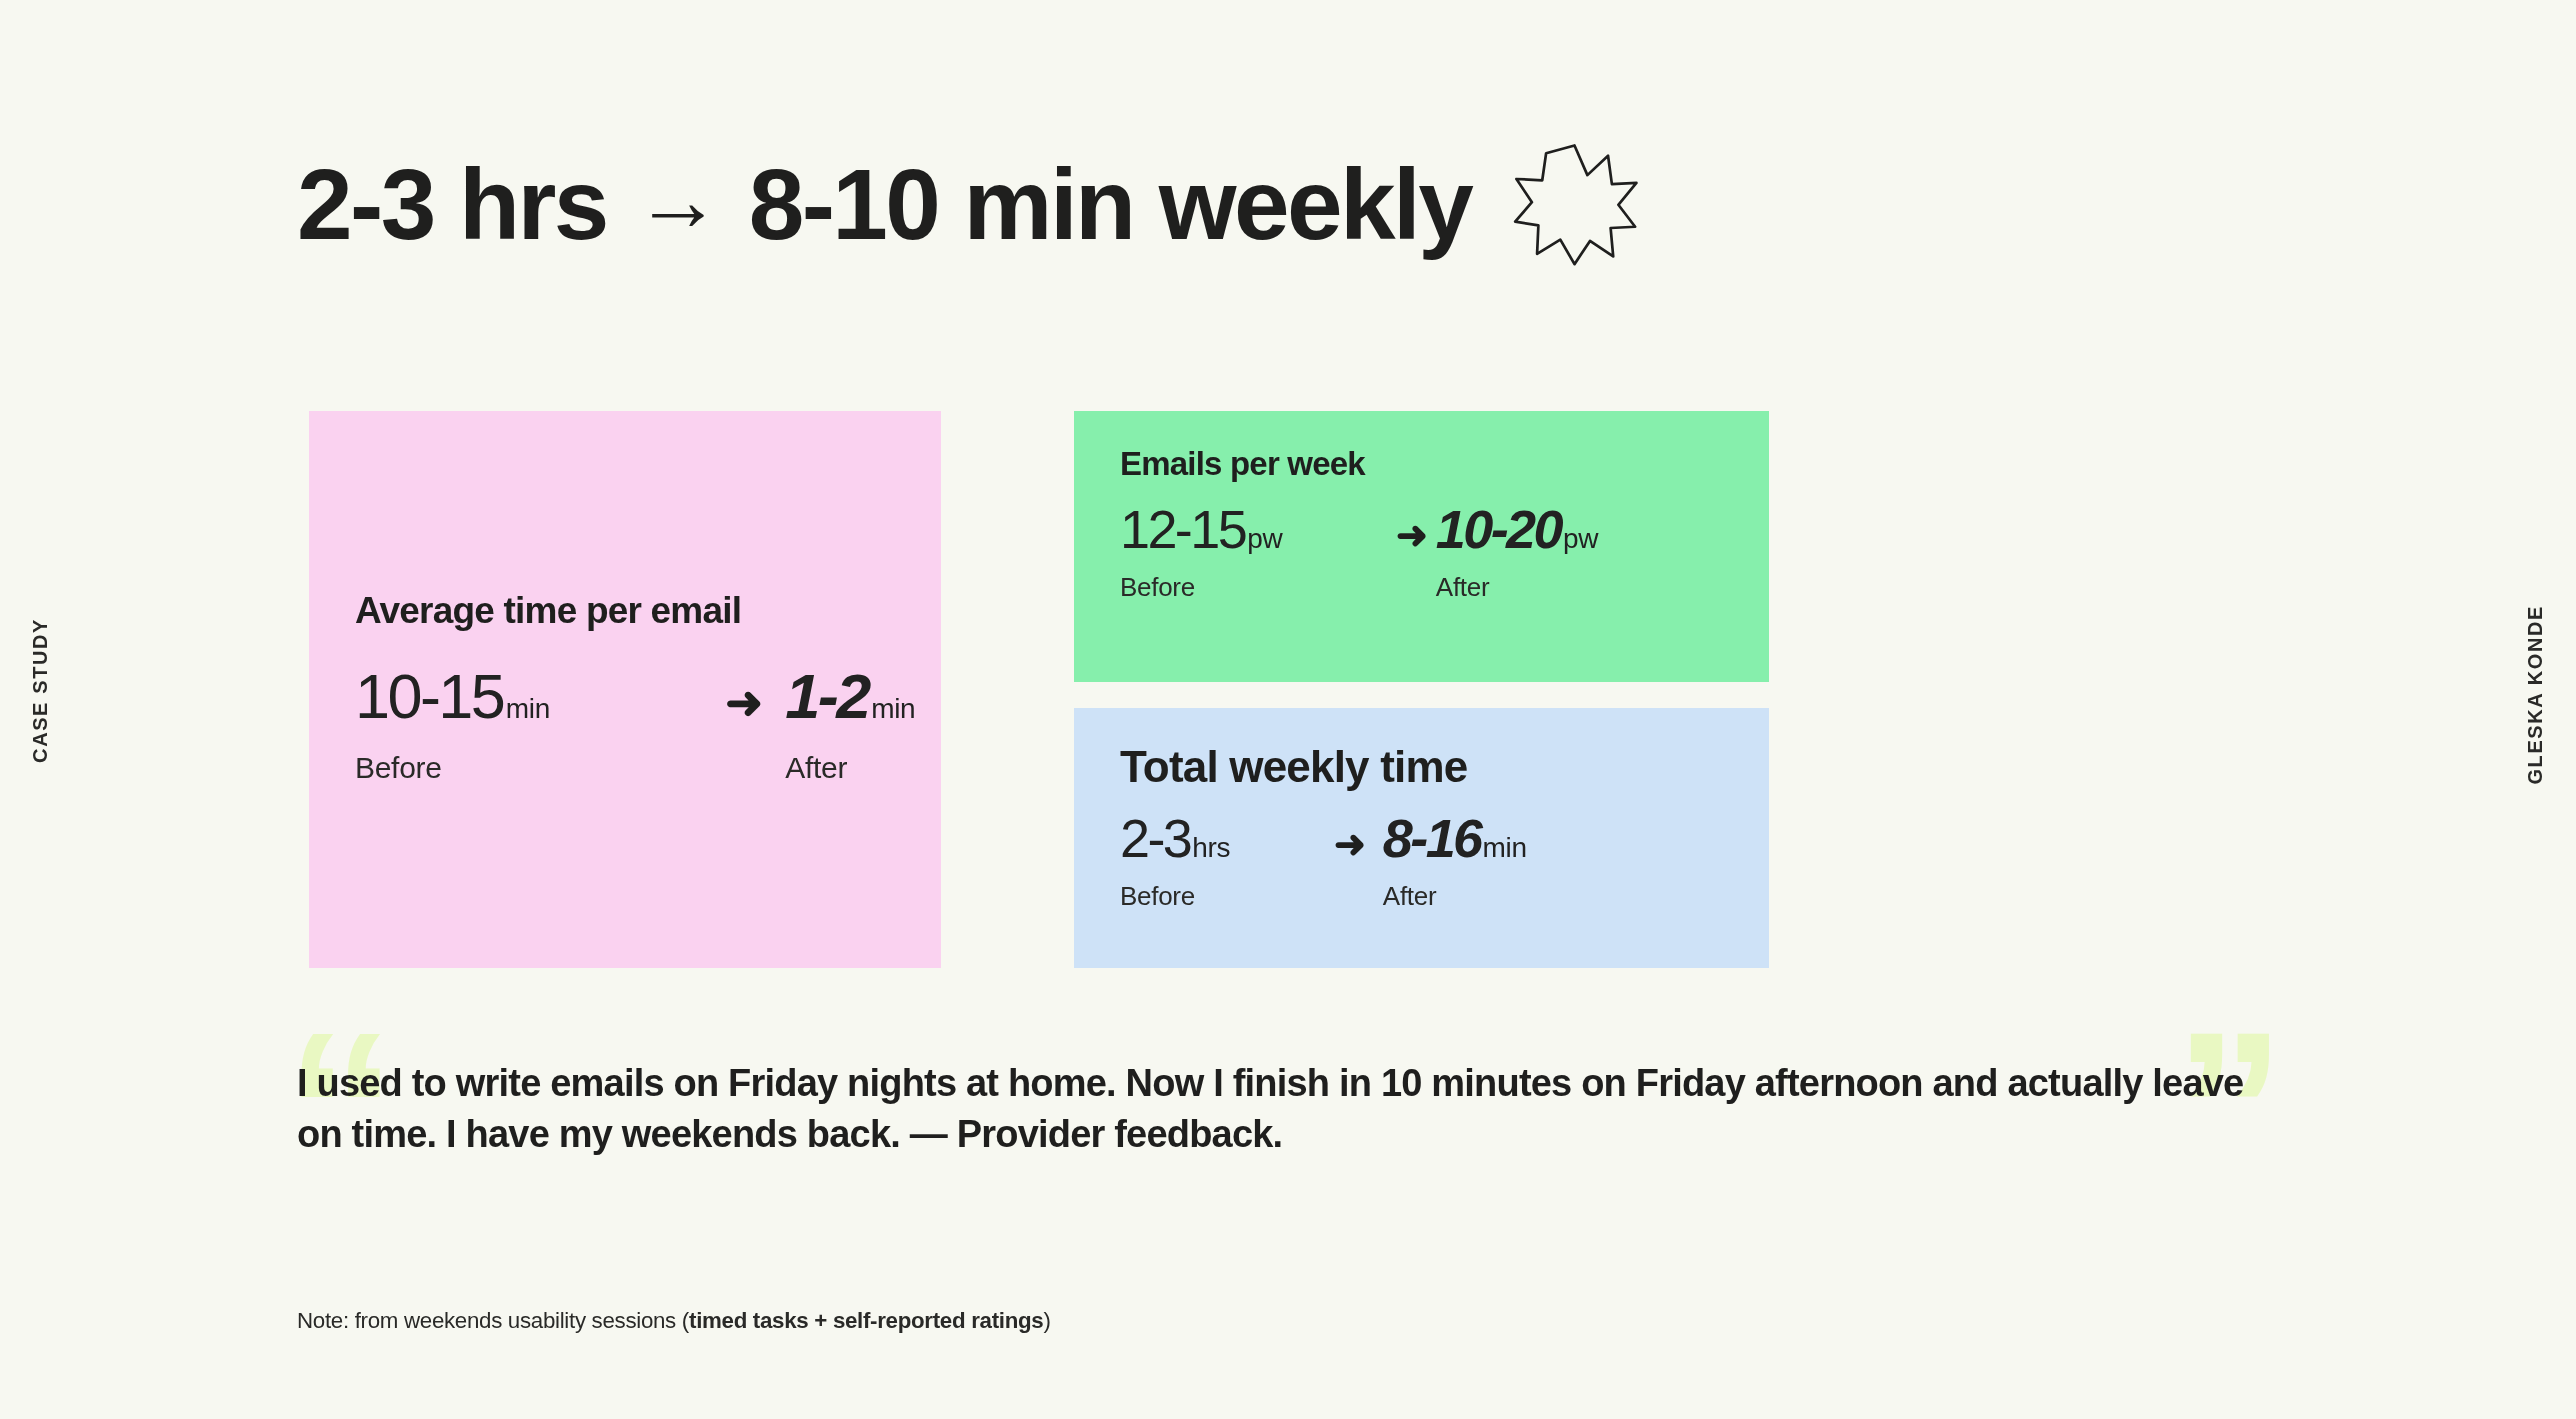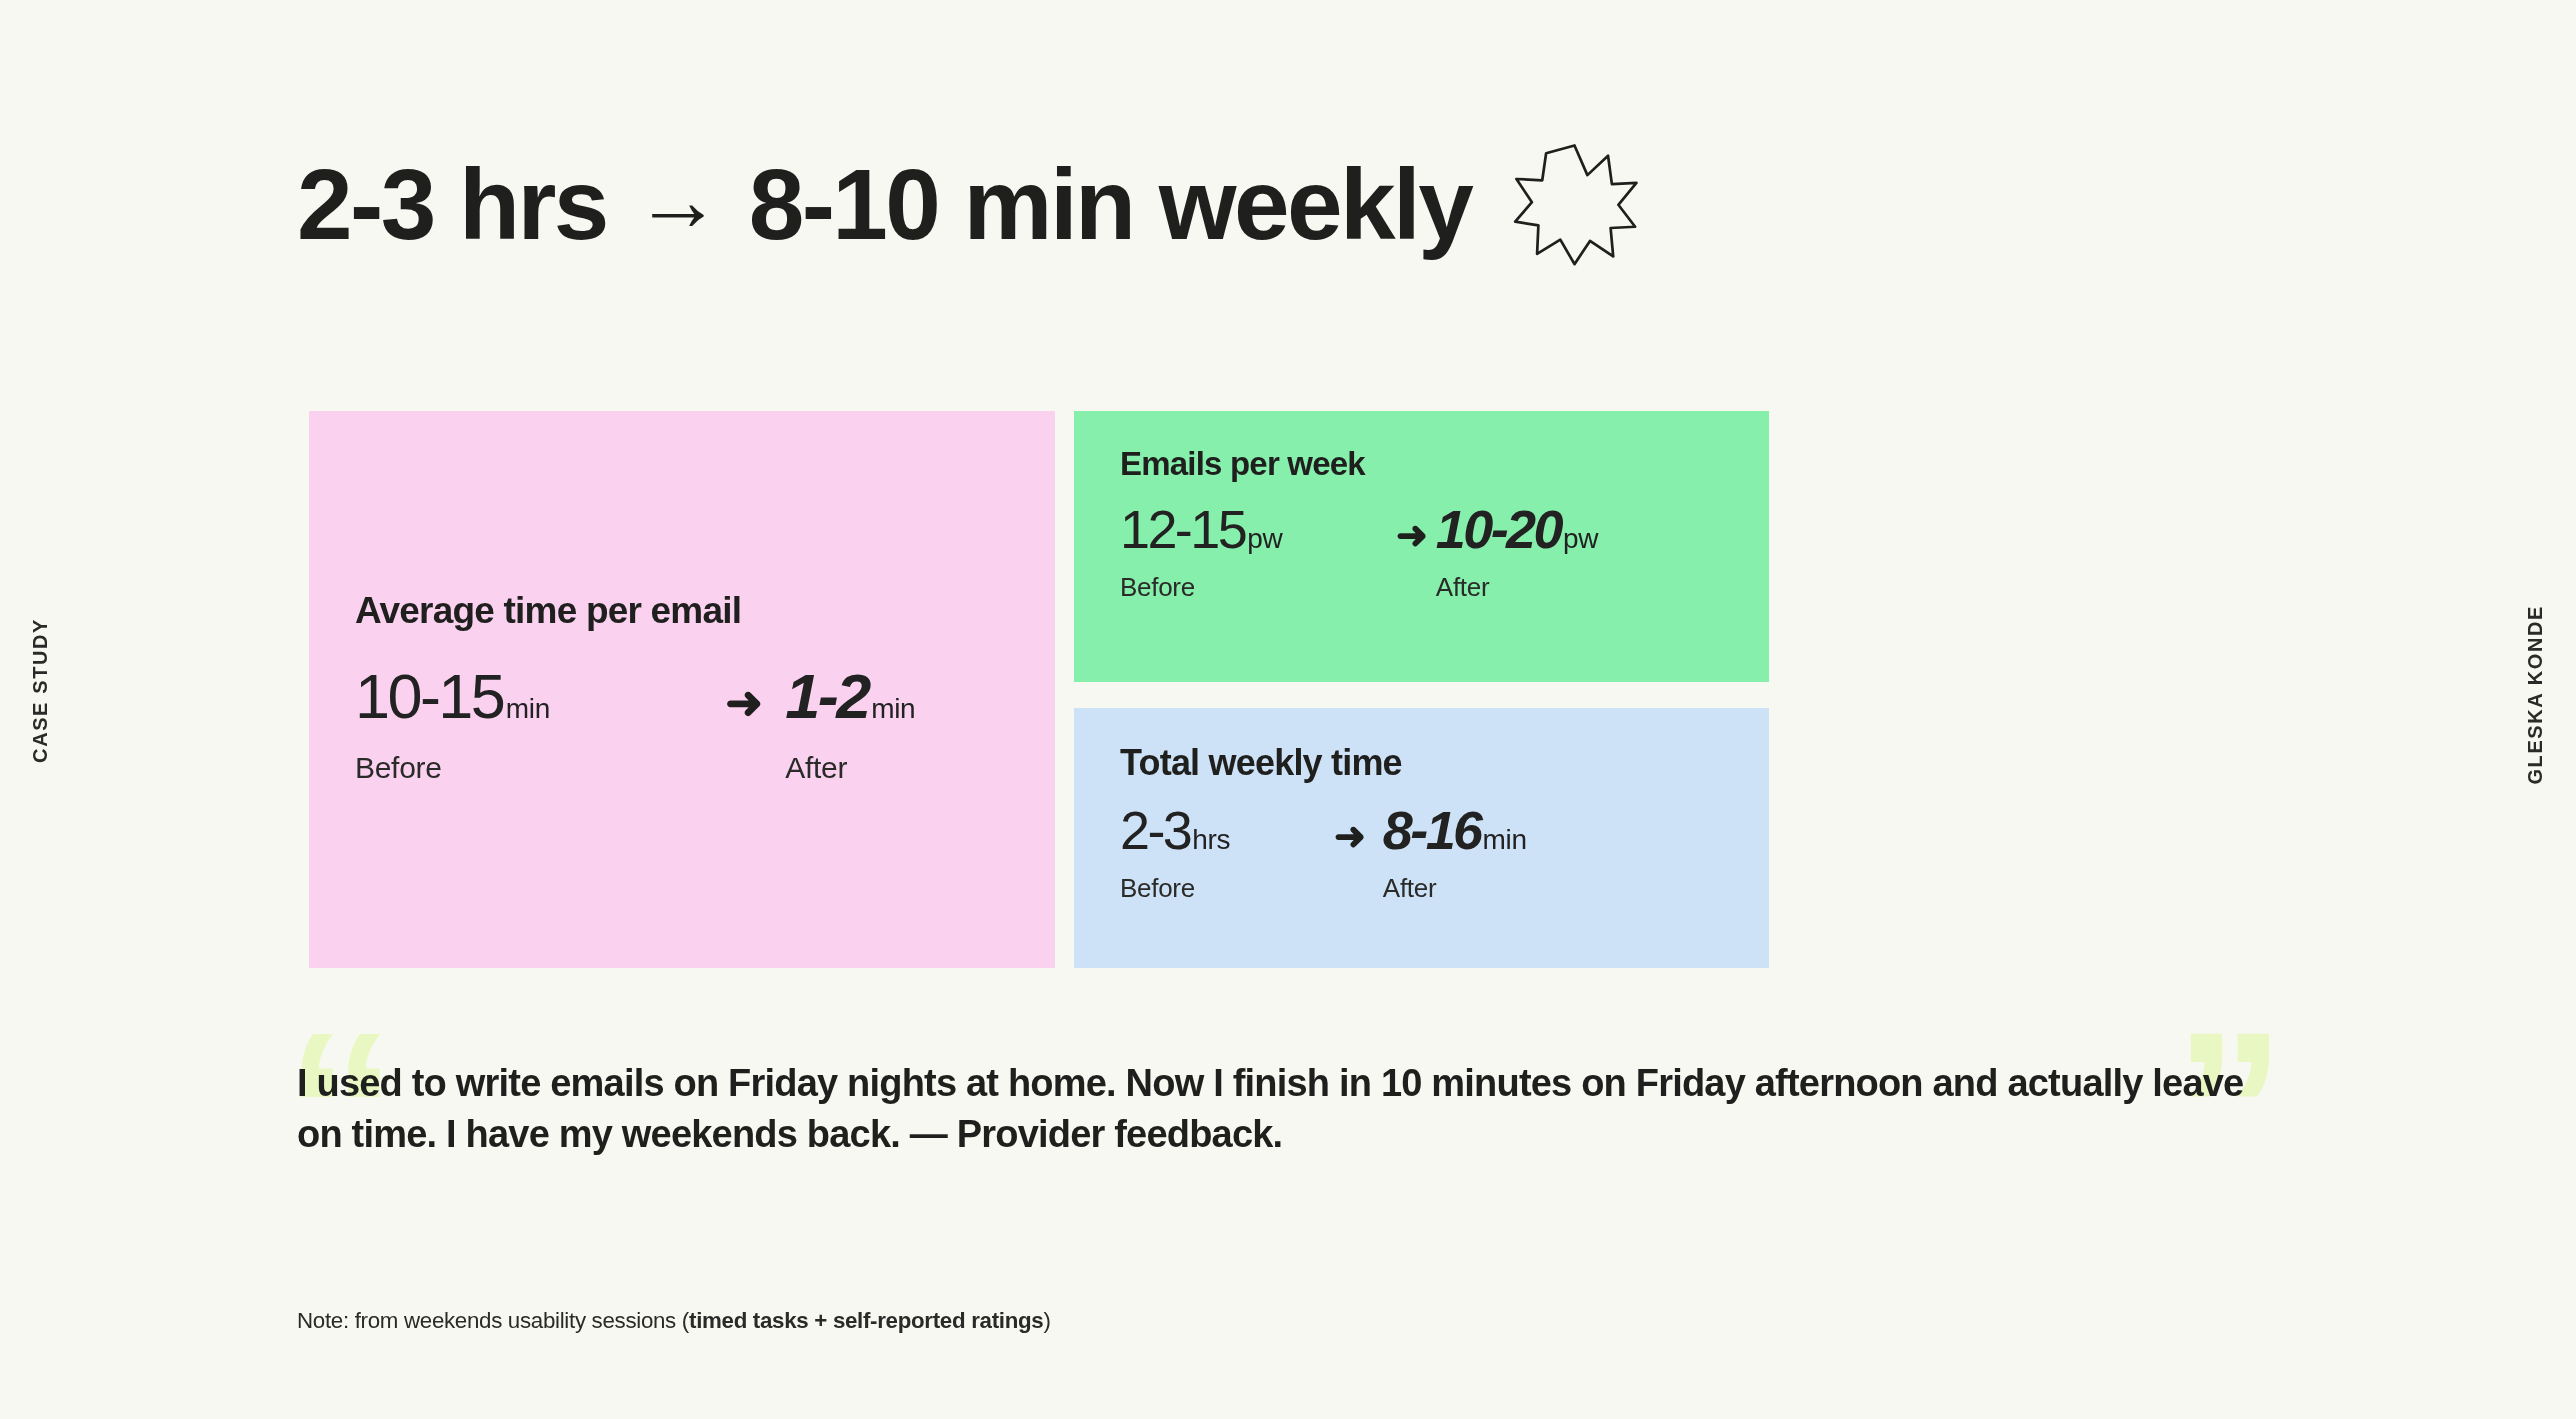--- a/index.html
+++ b/index.html
@@ -64,21 +64,21 @@
     transform: translateY(1.3px);
   }
 
   
   .card {
     position: absolute;
     box-sizing: border-box;
   }
   .card-pink {
     left: 309px;  top: 411px;
-    width: 746px; height: 557px;
+    width: 632px; height: 557px;
     padding: 0 46px;
     display: flex;
     flex-direction: column;
     justify-content: center;
   }
   .card-green {
     left: 1074px; top: 411px;
     width: 695px; height: 271px;
     padding: 34px 46px 0 46px;
   }
@@ -89,21 +89,21 @@
   }
 
   .card-title {
     font-weight: 800;
     letter-spacing: -0.8px;
     color: #1F1F1E;
     white-space: nowrap;
   }
   .card-pink  .card-title { font-size: 37px; margin-bottom: 28px; }
   .card-green .card-title { font-size: 33px; margin-bottom: 14.5px; }
-  .card-blue  .card-title { font-size: 36px; margin-bottom: 14.5px; }
+  .card-blue  .card-title { font-size: 44px; margin-bottom: 14.5px; }
 
   .ba-row {
     display: flex;
     align-items: baseline;
     white-space: nowrap;
   }
   .ba-col { display: flex; flex-direction: column; }
 
   .val {
     display: inline-flex;

